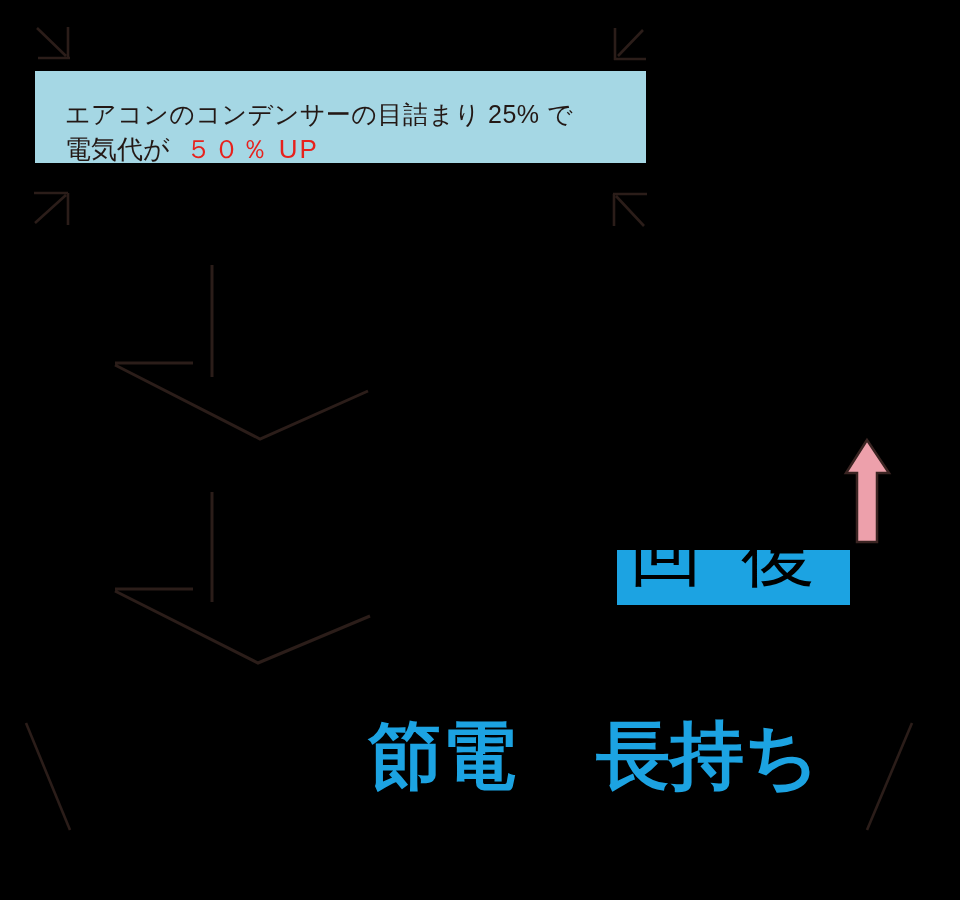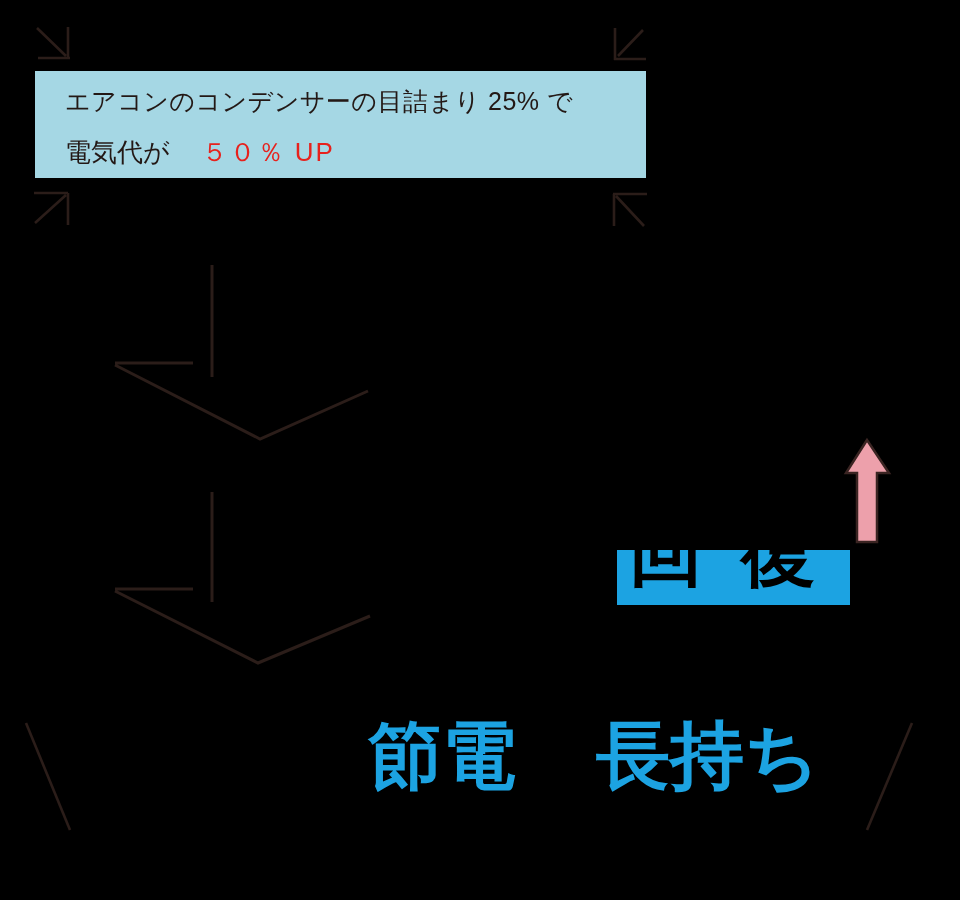--- a/index.html
+++ b/index.html
@@ -14,30 +14,30 @@
     background:var(--background);
     font-family:"Liberation Sans","DejaVu Sans",sans-serif;
   }
   .lineart{position:absolute;left:0;top:0;width:960px;height:900px;}
   .lineart path.dark{stroke:var(--line-dark);fill:none;}
   .corner{stroke-width:2.6;}
   .flow{stroke-width:3;}
   .slash{stroke-width:2.6;}
   .pink-arrow{fill:var(--arrow-pink);stroke:var(--arrow-outline);stroke-width:2.5;stroke-linejoin:miter;}
   .top-box{
-    position:absolute;left:35px;top:71px;width:611px;height:107px;
-    background:var(--panel-blue);padding:15px 10px 0 30px;color:var(--text-dark);
+    position:absolute;left:35px;top:71px;width:611px;height:92px;
+    background:var(--panel-blue);padding:28px 10px 0 30px;color:var(--text-dark);
   }
   .callout-line1{font-size:25px;line-height:1.25;letter-spacing:0.5px;font-weight:500;}
-  .callout-line2{display:flex;align-items:baseline;gap:32px;margin-top:18px;}
+  .callout-line2{display:flex;align-items:baseline;gap:16px;margin-top:2px;}
   .callout-prefix{font-size:26px;font-weight:500;}
   .callout-highlight{font-size:26px;color:var(--alert-red);letter-spacing:2px;font-weight:400;}
   .recovery-box{position:absolute;left:617px;top:550px;width:233px;height:55px;background:var(--accent-blue);}
   .recovery-label{
-    position:absolute;left:629px;top:516px;font-size:74px;font-weight:700;line-height:1;
+    position:absolute;left:629px;top:516px;font-size:74px;font-weight:400;line-height:1;
     letter-spacing:38px;color:var(--recovery-text);white-space:nowrap;
   }
   .benefit{
     position:absolute;top:719px;font-size:74px;font-weight:900;line-height:1;
     color:var(--accent-blue);white-space:nowrap;
   }
   .benefit-1{left:368px;}
   .benefit-2{left:596px;}
 </style>
 </head>

